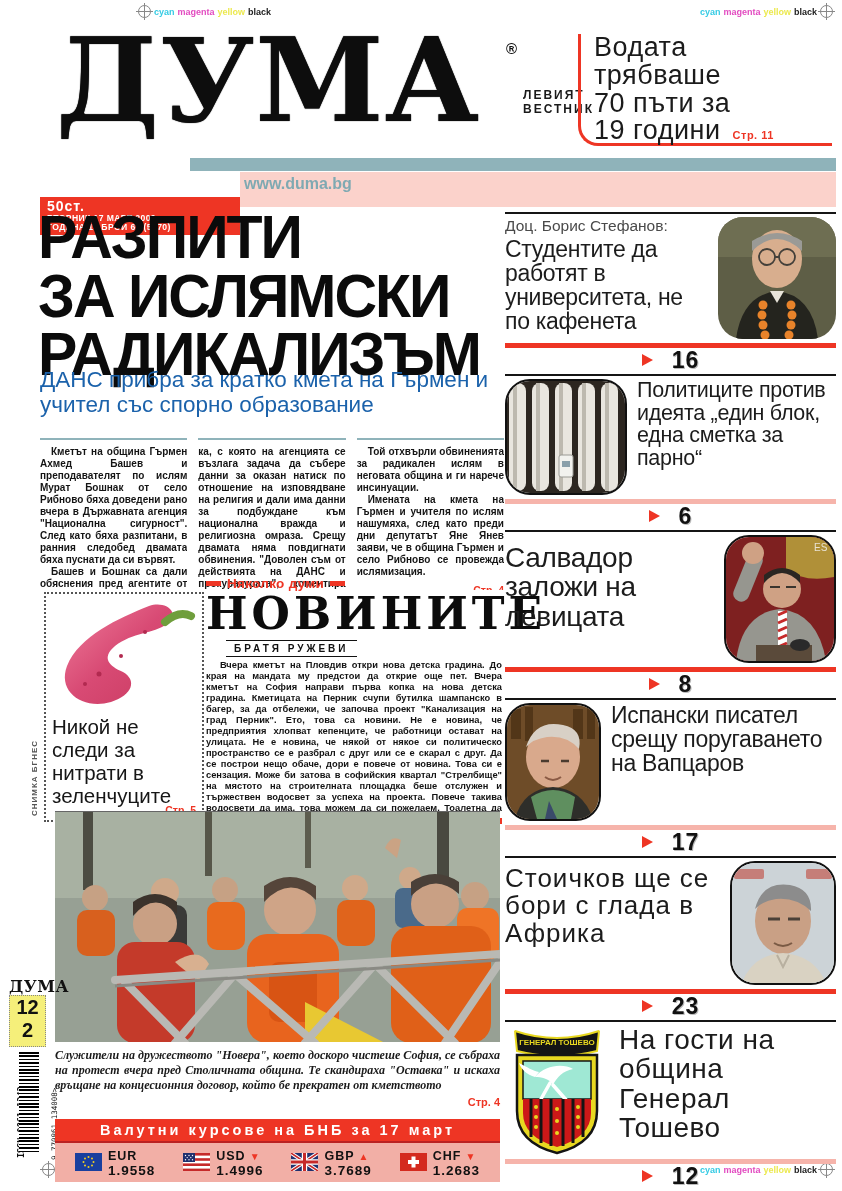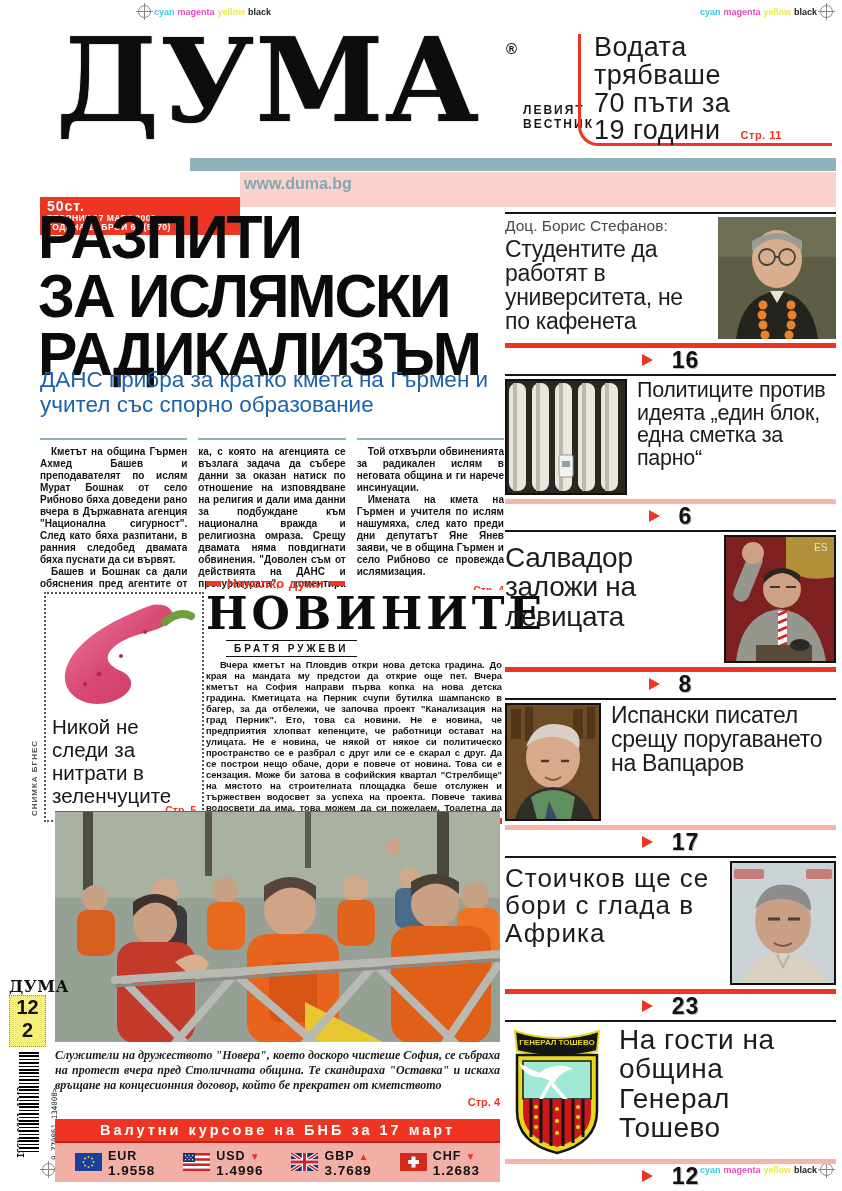--- a/index.html
+++ b/index.html
@@ -19,31 +19,31 @@
   .regmark .w { font-weight:bold; letter-spacing:0; }
 
   
   #masthead-title {
     position:absolute; left:56px; top:22px;
     font-family:"DejaVu Serif", serif; font-weight:bold;
     font-size:116px; line-height:1; letter-spacing:1px;
     color:#0d0d0d; text-shadow:0 0 1px #000;
   }
   #masthead-reg { position:absolute; left:506px; top:40px; font-size:15px; font-weight:bold; }
-  .tagline { position:absolute; left:523px; font-size:12px; font-weight:bold; letter-spacing:2px; color:#1a1a1a;margin-top:15px; }
+  .tagline { position:absolute; left:523px; font-size:12px; font-weight:bold; letter-spacing:2px; color:#1a1a1a; }
   #tagline1 { top:88px; } #tagline2 { top:102px; }
 
   
   #teaser {
     position:absolute; left:578px; top:34px; width:254px; height:112px;
     border-left:3.5px solid #ee3524; border-bottom:3.5px solid #ee3524;
     border-bottom-left-radius:20px; padding:0 0 4px 13px;
     font-size:27px; line-height:1.03; color:#1b1b1b; letter-spacing:0.5px;
   }
-  #teaser .pageref { font-size:11px; margin-left:20px; }
+  #teaser .pageref { font-size:11px; margin-left:12px; }
   .red { color:#ee3524; font-weight:bold; }
 
   #teal-bar { position:absolute; left:190px; top:158px; width:646px; height:13px; background:#8fb3ba; }
 
   #infobox {
     position:absolute; left:40px; top:169px; width:200px; height:38px;
     background:#ee3524; color:#fff; padding:2px 7px; line-height:1.05;margin-top:28px;
   }
   #infobox .price { font-size:14px; font-weight:bold; letter-spacing:1px; }
   #infobox .l2, #infobox .l3 { font-size:8.6px; font-weight:bold; letter-spacing:0.4px; }
@@ -126,21 +126,21 @@
   .cur-trend { font-size:10px; color:#ee3524; margin-left:4px; }
   .cur-val { font-size:13.5px; font-weight:800; letter-spacing:1px; }
 
   
   #sidebar { position:absolute; left:505px; top:212px; width:331px; }
   .s-rule { height:2px; background:#151515; }
   .story { padding:3px 0 2px; }
   .s-row { display:flex; gap:10px; }
   .s-kicker { font-size:15.5px; color:#4a4a4a; margin-bottom:2px; }
   .s-headline { font-size:22px; line-height:1.05; color:#1c1c1c; letter-spacing:-0.3px; }
-  .s-photo { flex-shrink:0; overflow:hidden; }
+  .s-photo { flex-shrink:0; overflow:hidden;border-radius:25px; }
   .s-photo.bordered { border:2px solid #111; }
   .s-bar { height:5px; margin-top:4px; }
   .bar-red { background:#ee3524; } .bar-pink { background:#f6b4ab; }
   .s-page { display:flex; justify-content:center; align-items:center; gap:19px; height:24px; }
   .s-page .num { font-size:23px; font-weight:800; letter-spacing:1px;
     text-shadow:1px 1px 0 #bbb; }
   .tri { width:0; height:0; border-left:11px solid #ee3524;
     border-top:6.5px solid transparent; border-bottom:6.5px solid transparent; }
   .grow { flex:1; }
 </style>

